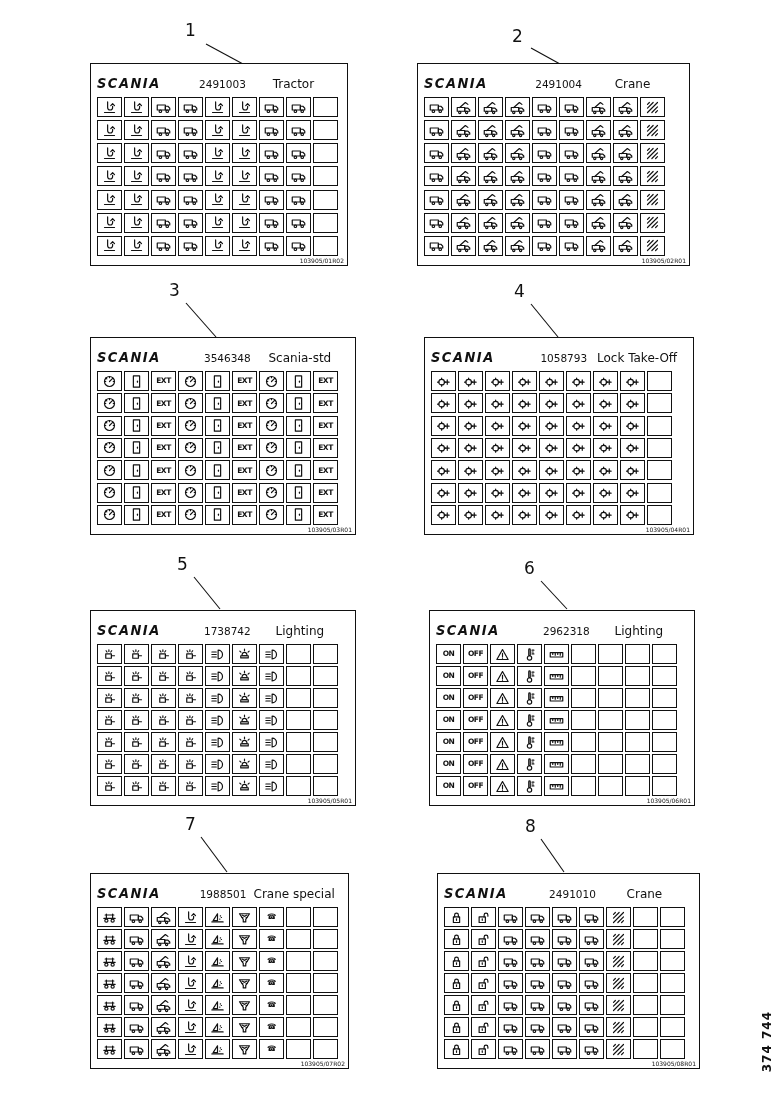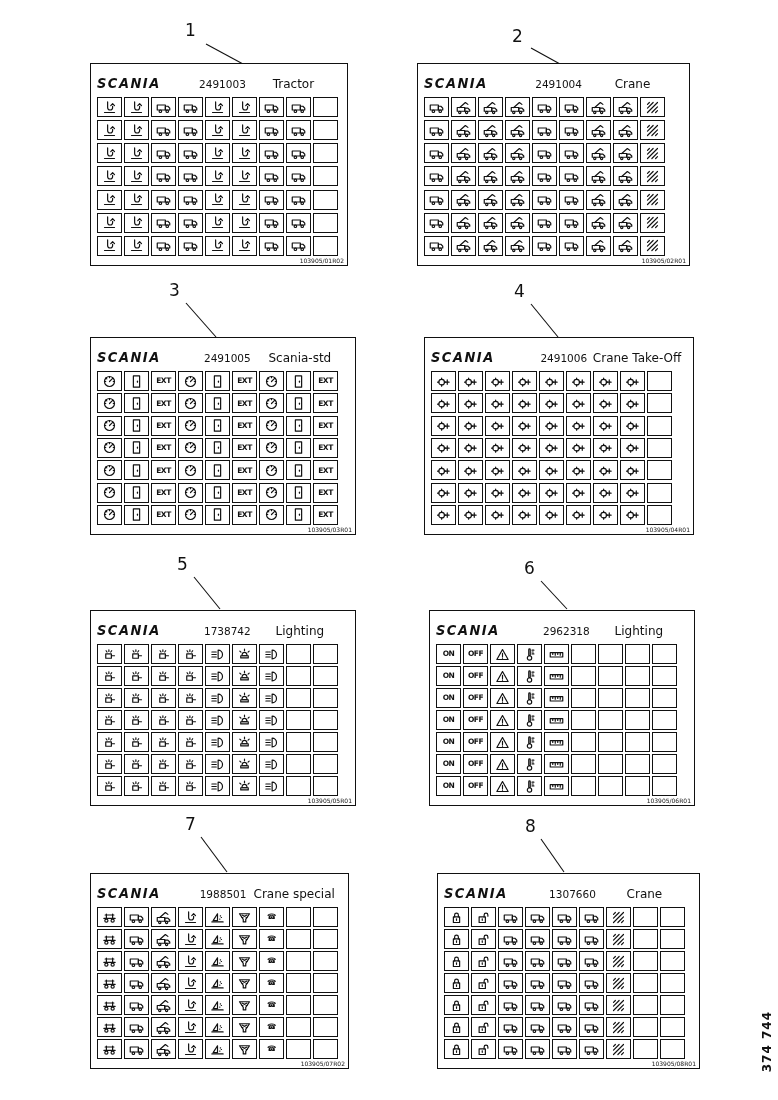--- a/index.html
+++ b/index.html
@@ -813,21 +813,21 @@
             </svg>
           </div>
         </div>
       </div>
     <span class="sheet-code">103905/02R01</span>
   </section>
 
   <section class="sheet p3">
     <div class="sheet-header">
       <span class="logo">SCANIA</span>
-      <span class="part-no">2491005</span>
+      <span class="part-no">3546348</span>
       <span class="sheet-title">Scania-std</span>
     </div>
     <div class="sheet-grid">
         <div class="sheet-row">
           <div class="cell">
             <svg viewBox="0 0 24 24" class="pict">
               <use href="#sym-gauge" xlink:href="#sym-gauge"></use>
             </svg>
           </div>
           <div class="cell">
@@ -1111,22 +1111,22 @@
             <span class="cell-text">EXT</span>
           </div>
         </div>
       </div>
     <span class="sheet-code">103905/03R01</span>
   </section>
 
   <section class="sheet p4">
     <div class="sheet-header">
       <span class="logo">SCANIA</span>
-      <span class="part-no">2491006</span>
-      <span class="sheet-title">Crane Take-Off</span>
+      <span class="part-no">1058793</span>
+      <span class="sheet-title">Lock Take-Off</span>
     </div>
     <div class="sheet-grid">
         <div class="sheet-row">
           <div class="cell">
             <svg viewBox="0 0 24 24" class="pict">
               <use href="#sym-pto" xlink:href="#sym-pto"></use>
             </svg>
           </div>
           <div class="cell">
             <svg viewBox="0 0 24 24" class="pict">
@@ -2177,21 +2177,21 @@
           <div class="cell blank"></div>
           <div class="cell blank"></div>
         </div>
       </div>
     <span class="sheet-code">103905/07R02</span>
   </section>
 
   <section class="sheet p8">
     <div class="sheet-header">
       <span class="logo">SCANIA</span>
-      <span class="part-no">1307660</span>
+      <span class="part-no">2491010</span>
       <span class="sheet-title">Crane</span>
     </div>
     <div class="sheet-grid">
         <div class="sheet-row">
           <div class="cell">
             <svg viewBox="0 0 24 24" class="pict">
               <use href="#sym-lock" xlink:href="#sym-lock"></use>
             </svg>
           </div>
           <div class="cell">

